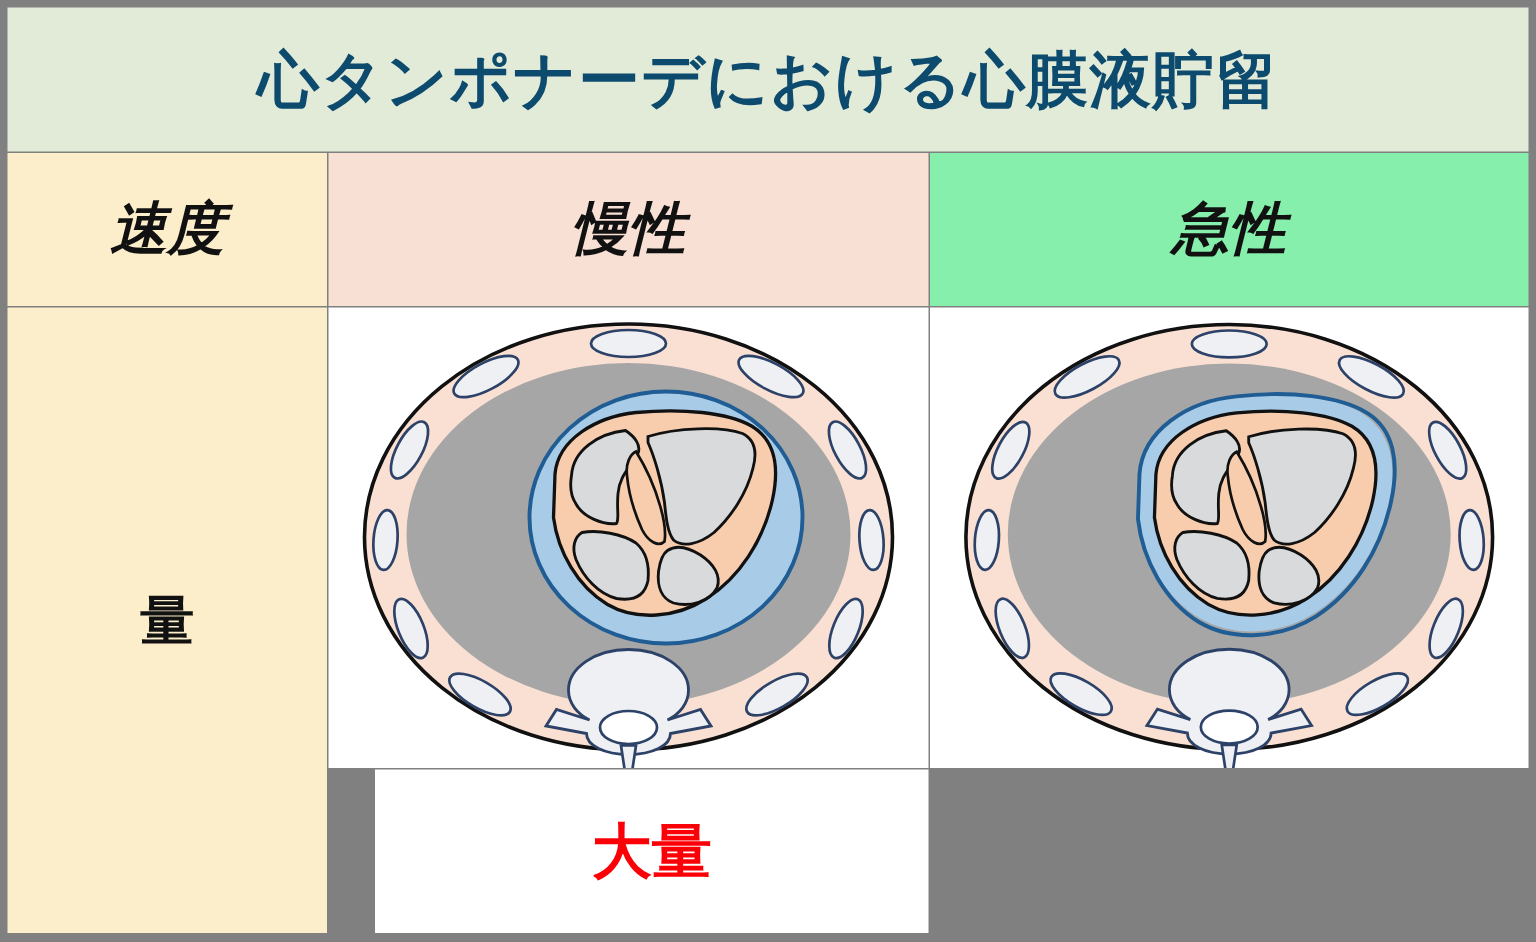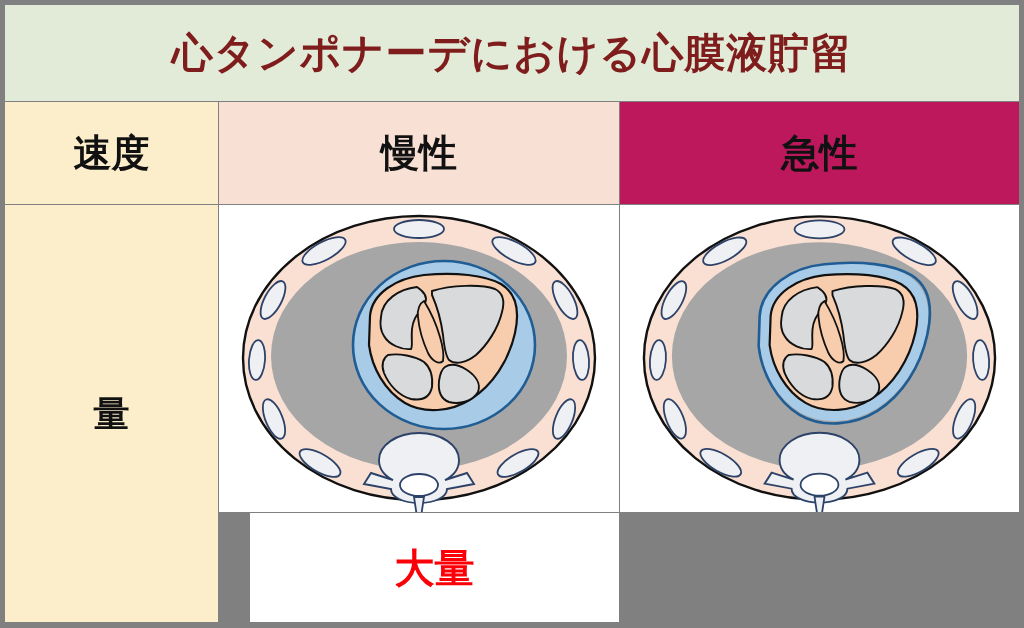--- a/index.html
+++ b/index.html
@@ -41,48 +41,49 @@
   }
 
   .title-cell {
     grid-column: 1 / 6;
     grid-row: 1 / 2;
     background: #e2ead8;
   }
   .title-text {
     font-size: 41px;
     font-weight: bold;
-    color: #7f1d1d;
+    color: #0c4a6e;
     letter-spacing: 1px;
     line-height: 1;
     white-space: nowrap;
   }
 
   .hdr-speed {
     grid-column: 1 / 2;
     grid-row: 3 / 4;
     background: #fceecb;
   }
   .hdr-chronic {
     grid-column: 3 / 4;
     grid-row: 3 / 4;
     background: #f9e0d4;
     justify-content: center;
   }
   .hdr-acute {
     grid-column: 5 / 6;
     grid-row: 3 / 4;
-    background: #be185d;
+    background: #86efac;
   }
   .hdr-text {
     font-size: 38px;
     font-weight: bold;
     color: #111111;
     line-height: 1;
     white-space: nowrap;
+    font-style: italic;
   }
 
   .row-label {
     grid-column: 1 / 2;
     grid-row: 5 / 8;
     background: #fceecb;
   }
   .row-label-text {
     font-size: 36px;
     font-weight: bold;

